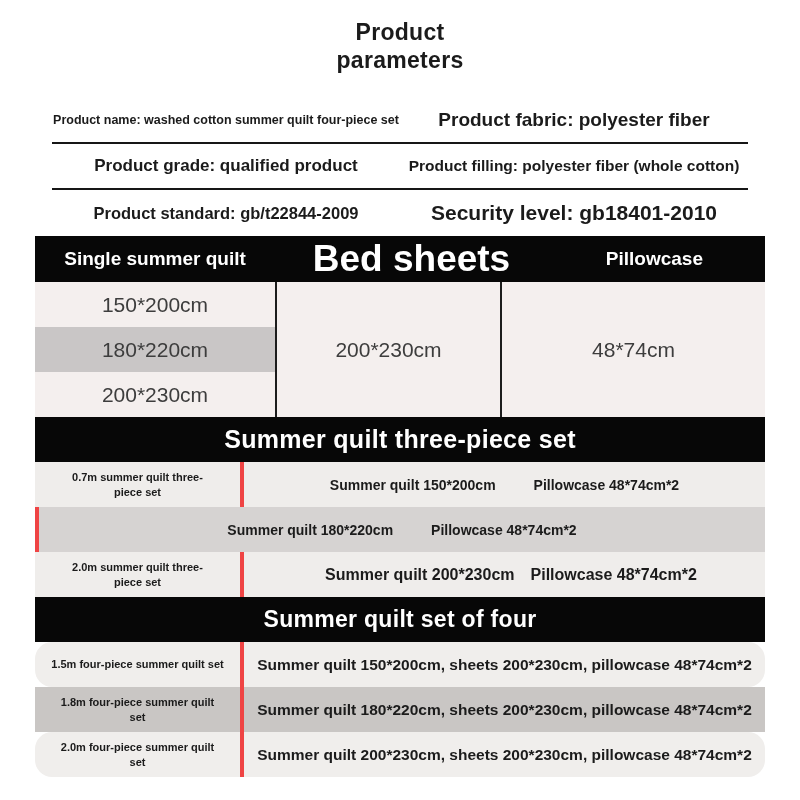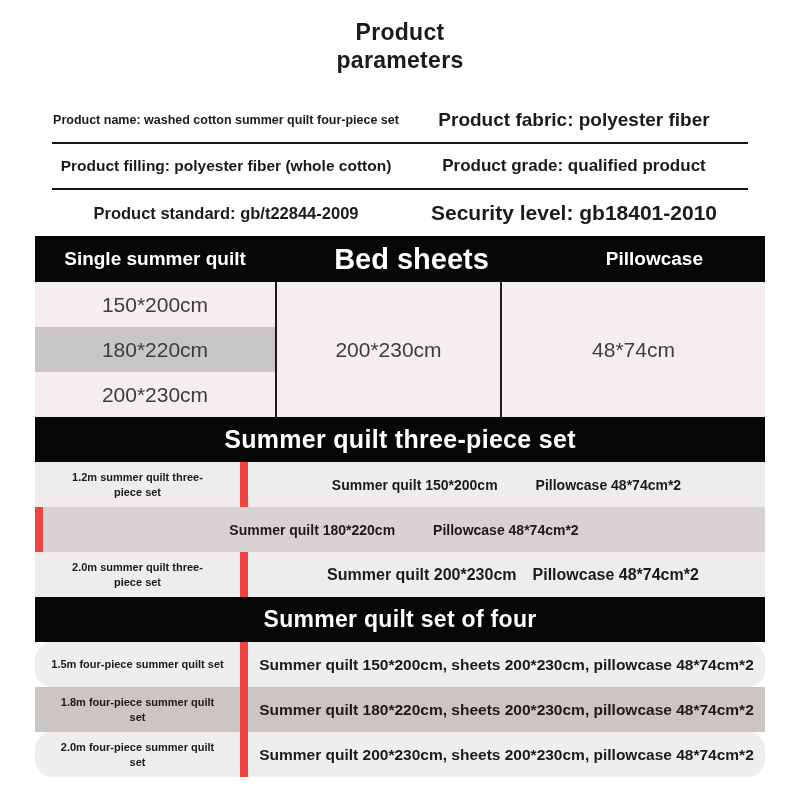--- a/index.html
+++ b/index.html
@@ -17,37 +17,37 @@
   .info{margin:24px 52px 0;}
   .info-row{height:46px;display:grid;grid-template-columns:1fr 1fr;align-items:center;}
   .info-row.rule{border-bottom:2px solid var(--line);}
   .cell{text-align:center;font-weight:bold;color:var(--ink);}
   .fs12{font-size:12.5px;} .fs19{font-size:19px;} .fs17{font-size:17px;}
   .fs15{font-size:15.5px;} .fs16{font-size:16.5px;} .fs21{font-size:21px;}
 
   .table{margin:0 35px;width:730px;}
   .thead{height:46px;background:var(--bar);color:var(--bar_text);display:grid;grid-template-columns:240px 225px 265px;align-items:center;font-weight:bold;gap:24px;}
   .thead .h1{font-size:19px;text-align:center;}
-  .thead .h2{font-size:29px;text-align:center;}
+  .thead .h2{font-size:37px;text-align:center;}
   .thead .h3{font-size:19px;text-align:right;padding-right:110px;}
 
   .sizes{height:135px;display:grid;grid-template-columns:240px 225px 265px;background:var(--panel);}
   .col-sizes{display:flex;flex-direction:column;}
   .size-item{flex:1;display:flex;align-items:center;justify-content:center;font-size:21px;color:var(--size_text);}
   .size-item.hl{background:var(--band);}
   .sizes .c{border-left:2px solid #1c1c1c;display:flex;align-items:center;justify-content:center;font-size:21px;color:var(--size_text);}
 
   .banner{height:45px;background:var(--bar);color:var(--bar_text);font-weight:bold;display:flex;align-items:center;justify-content:center;letter-spacing:.3px;}
   .banner.b1{font-size:25px;} .banner.b2{font-size:23px;}
 
   .prow{height:45px;display:flex;align-items:stretch;}
   .prow .lbl{width:205px;display:flex;align-items:center;justify-content:center;text-align:center;font-size:11px;font-weight:bold;line-height:1.3;color:var(--ink);}
   .prow .lbl .wrap{max-width:155px;display:inline-block;}
   .prow .lbl .wide{max-width:200px;display:inline-block;}
-  .prow .content{flex:1;border-left:8px solid #ef4444;display:flex;align-items:center;justify-content:center;gap:38px;font-weight:bold;color:var(--ink);font-size:14px;}
+  .prow .content{flex:1;border-left:4px solid #ef4444;display:flex;align-items:center;justify-content:center;gap:38px;font-weight:bold;color:var(--ink);font-size:14px;}
   .prow .content.big{font-size:16px;gap:16px;padding-left:13px;}
   .prow .content.one{font-size:15.5px;}
   .bg-l{background:var(--row_light);} .bg-g{background:var(--row_gray);}
   .bg-l2{background:var(--row_light2);border-radius:17px;} .bg-g2{background:var(--row_gray2);}
 </style>
 </head>
 <body>
 
 <div class="page">
 
@@ -55,22 +55,22 @@
     <div>Product</div>
     <div>parameters</div>
   </div>
 
   <div class="info">
     <div class="info-row rule">
       <div class="cell fs12">Product name: washed cotton summer quilt four-piece set</div>
       <div class="cell fs19">Product fabric: polyester fiber</div>
     </div>
     <div class="info-row rule">
+      <div class="cell fs17">Product grade: qualified product</div>
       <div class="cell fs15">Product filling: polyester fiber (whole cotton)</div>
-      <div class="cell fs17">Product grade: qualified product</div>
     </div>
     <div class="info-row">
       <div class="cell fs16">Product standard: gb/t22844-2009</div>
       <div class="cell fs21">Security level: gb18401-2010</div>
     </div>
   </div>
 
   <div class="table">
 
     <div class="thead">
@@ -86,21 +86,21 @@
         <div class="size-item">200*230cm</div>
       </div>
       <div class="c">200*230cm</div>
       <div class="c">48*74cm</div>
     </div>
 
     <div class="banner b1">Summer quilt three-piece set</div>
 
     <div class="prow bg-l">
       <div class="lbl">
-          <span class="wrap">1.2m summer quilt three-piece set</span>
+          <span class="wrap">0.7m summer quilt three-piece set</span>
         </div>
       <div class="content">
         <span>Summer quilt 150*200cm</span>
         <span>Pillowcase 48*74cm*2</span>
       </div>
     </div>
     <div class="prow bg-g">
       <div class="content">
         <span>Summer quilt 180*220cm</span>
         <span>Pillowcase 48*74cm*2</span>

